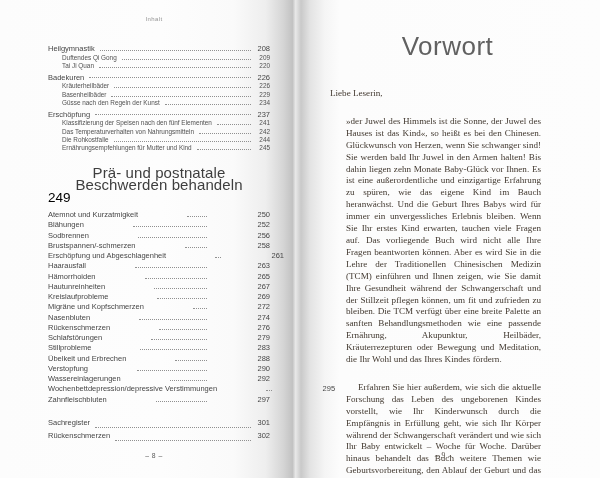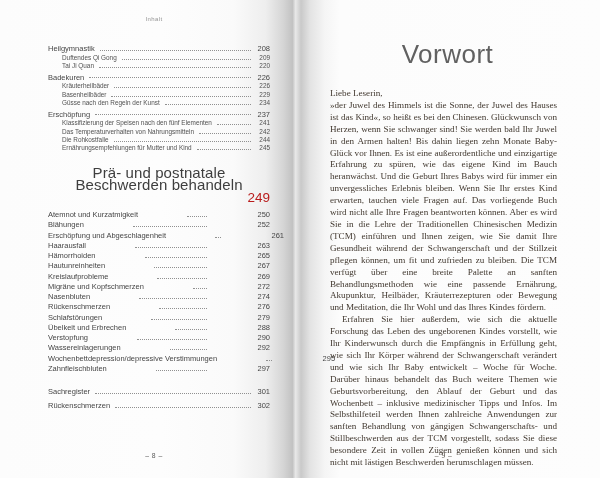--- a/index.html
+++ b/index.html
@@ -35,46 +35,46 @@
     color: #464646;
   }
   .toc-row { display: flex; align-items: baseline; font-size: 7.5px; line-height: 8.6px; }
   .toc-row .t { white-space: nowrap; }
   .toc-row .leader { flex: 1 1 auto; border-bottom: 1px dotted #909090; margin: 0 4px 1.5px 5px; min-width: 6px; }
   .toc-row .p { flex: 0 0 auto; min-width: 15px; text-align: right; white-space: nowrap; }
   .toc-row.lv2 { font-size: 6.4px; line-height: 8.2px; padding-left: 14px; color: #515151; }
   .toc-upper > .toc-row:not(.lv2):not(:first-child) { margin-top: 3.8px; align-items: center; }
 
   .sec-head { margin-top: 15px; text-align: center; font-size: 15px; line-height: 12px; color: #3e3e3e; letter-spacing: .1px; }
-  .sec-page { text-align: right; font-size: 13.5px; line-height: 14.5px; color: #b91c1c; }
+  .sec-page { text-align: left; font-size: 13.5px; line-height: 14.5px; color: #000000; }
 
   .toc-main { margin-top: 4.5px; }
   .toc-main .toc-row { line-height: 10.25px; gap: 44px; }
 
   .toc-reg { margin-top: 11px; }
-  .toc-reg .toc-row { line-height: 13.4px; }
+  .toc-reg .toc-row { line-height: 13.4px; align-items: flex-end; }
 
   .pagenum-left {
     position: absolute; left: 43px; top: 452px; width: 222px; text-align: center;
     font-size: 6.8px; color: #5a5a5a; letter-spacing: .5px;
   }
 
   
   .vorwort-title {
-    position: absolute; left: 334px; top: 38px; width: 227px; text-align: center;
+    position: absolute; left: 334px; top: 30px; width: 227px; text-align: center;
     font-family: "Liberation Sans", sans-serif; font-size: 26px; font-weight: 300;
     line-height: 32px; color: #616161; letter-spacing: .5px;
   }
   .body-text {
     position: absolute; left: 330px; top: 88px; width: 227px;
     font-family: "Liberation Serif", serif; font-size: 9.1px; line-height: 11.9px;
     color: #41382f; text-align: justify; hyphens: auto;
   }
   .salutation { display: block; }
-  .para { margin: 0; text-align: justify; }
+  .para { margin: 16px; text-align: justify; }
   .para.indent { text-indent: 12px; }
 
   .pagenum-right {
     position: absolute; left: 330px; top: 451px; width: 227px; text-align: center;
     font-family: "Liberation Serif", serif; font-size: 7.5px; color: #4c463f; letter-spacing: .5px;
   }
 </style>
 </head>
 <body>
 
@@ -155,20 +155,30 @@
     <span class="t">Atemnot und Kurzatmigkeit</span>
     <span class="leader"></span>
     <span class="p">250</span>
   </div>
         <div class="toc-row">
     <span class="t">Blähungen</span>
     <span class="leader"></span>
     <span class="p">252</span>
   </div>
         <div class="toc-row">
+    <span class="t">Sodbrennen</span>
+    <span class="leader"></span>
+    <span class="p">256</span>
+  </div>
+        <div class="toc-row">
+    <span class="t">Brustspannen/-schmerzen</span>
+    <span class="leader"></span>
+    <span class="p">258</span>
+  </div>
+        <div class="toc-row">
     <span class="t">Erschöpfung und Abgeschlagenheit</span>
     <span class="leader"></span>
     <span class="p">261</span>
   </div>
         <div class="toc-row">
     <span class="t">Haarausfall</span>
     <span class="leader"></span>
     <span class="p">263</span>
   </div>
         <div class="toc-row">
@@ -198,20 +208,25 @@
   </div>
         <div class="toc-row">
     <span class="t">Rückenschmerzen</span>
     <span class="leader"></span>
     <span class="p">276</span>
   </div>
         <div class="toc-row">
     <span class="t">Schlafstörungen</span>
     <span class="leader"></span>
     <span class="p">279</span>
+  </div>
+        <div class="toc-row">
+    <span class="t">Stillprobleme</span>
+    <span class="leader"></span>
+    <span class="p">283</span>
   </div>
         <div class="toc-row">
     <span class="t">Übelkeit und Erbrechen</span>
     <span class="leader"></span>
     <span class="p">288</span>
   </div>
         <div class="toc-row">
     <span class="t">Verstopfung</span>
     <span class="leader"></span>
     <span class="p">290</span>

